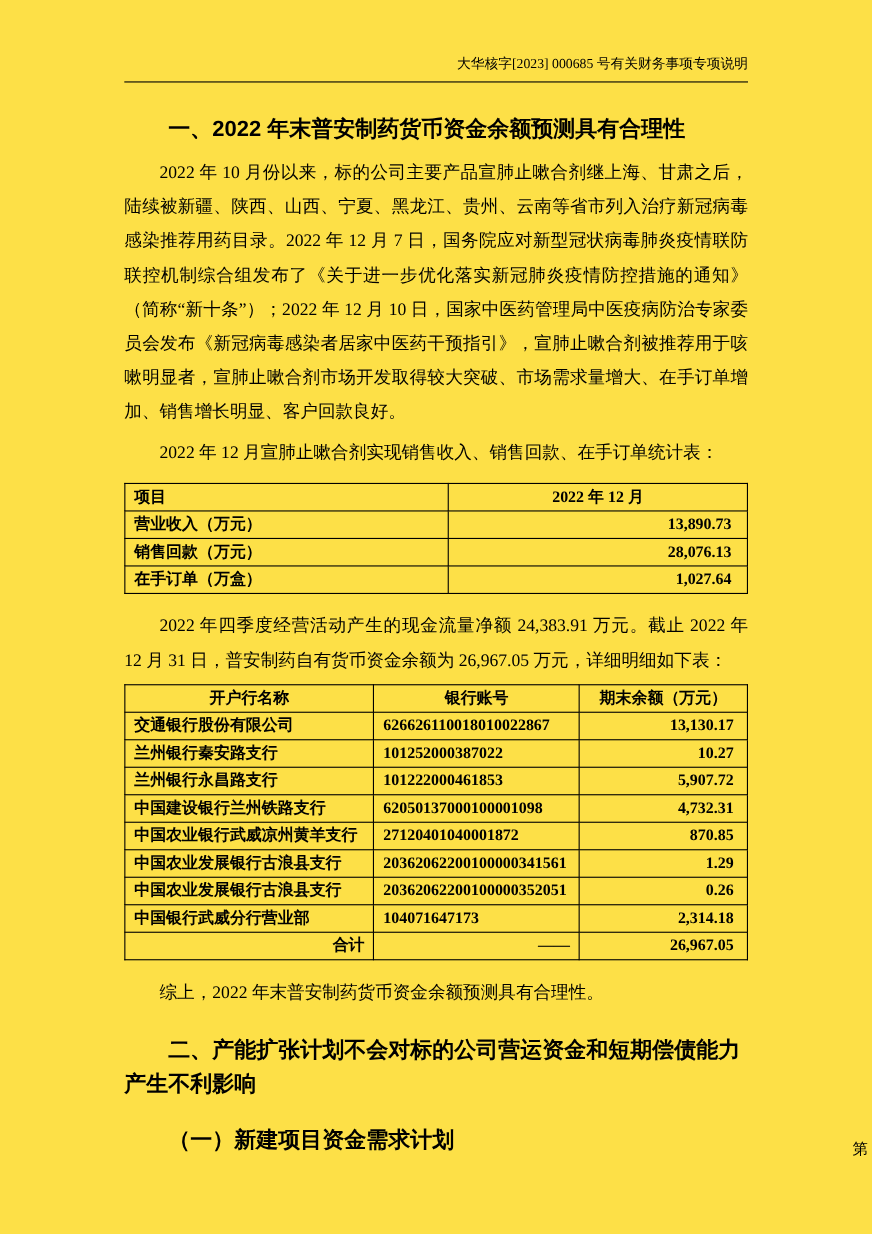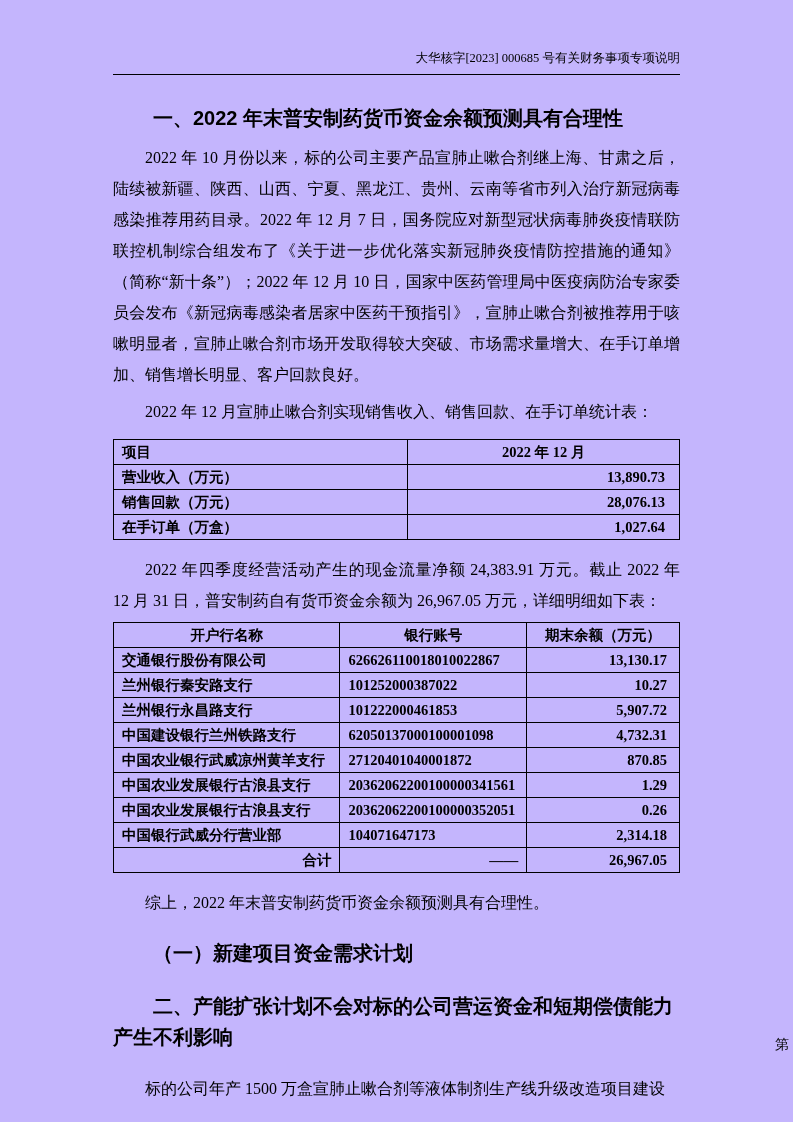--- a/index.html
+++ b/index.html
@@ -2,21 +2,21 @@
 <html><head>
 <meta charset="utf-8">
 <style>
   * { box-sizing: border-box; }
   html, body { margin: 0; padding: 0; background: #ffffff; }
   .page {
     position: relative;
     width: 793px;
     height: 1122px;
     margin: 0 auto;
-    background: #c4b5fd;
+    background: #fde047;
     color: #000000;
     font-family: "Liberation Serif", "DejaVu Serif", serif;
     overflow: hidden;
   }
   .header {
     position: absolute;
     top: 50px;
     left: 113px;
     width: 567px;
     text-align: right;
@@ -181,25 +181,24 @@
         <tr class="total">
           <td class="ctr">合计</td>
           <td class="ctr">——</td>
           <td class="num">26,967.05</td>
         </tr>
       </tbody>
     </table>
 
     <p class="para">综上，2022 年末普安制药货币资金余额预测具有合理性。</p>
 
+    <p class="sec-title sec2-gap">二、产能扩张计划不会对标的公司营运资金和短期偿债能力产生不利影响</p>
+
     <p class="sec-title sub-gap">（一）新建项目资金需求计划</p>
 
-    <p class="sec-title sec2-gap">二、产能扩张计划不会对标的公司营运资金和短期偿债能力产生不利影响</p>
-
-    <p class="para para-gap">标的公司年产 1500 万盒宣肺止嗽合剂等液体制剂生产线升级改造项目建设</p>
 
   </div>
 
   <div class="footer">
     <span>第 3 页</span>
   </div>
 
 </div>
 
 </body></html>

